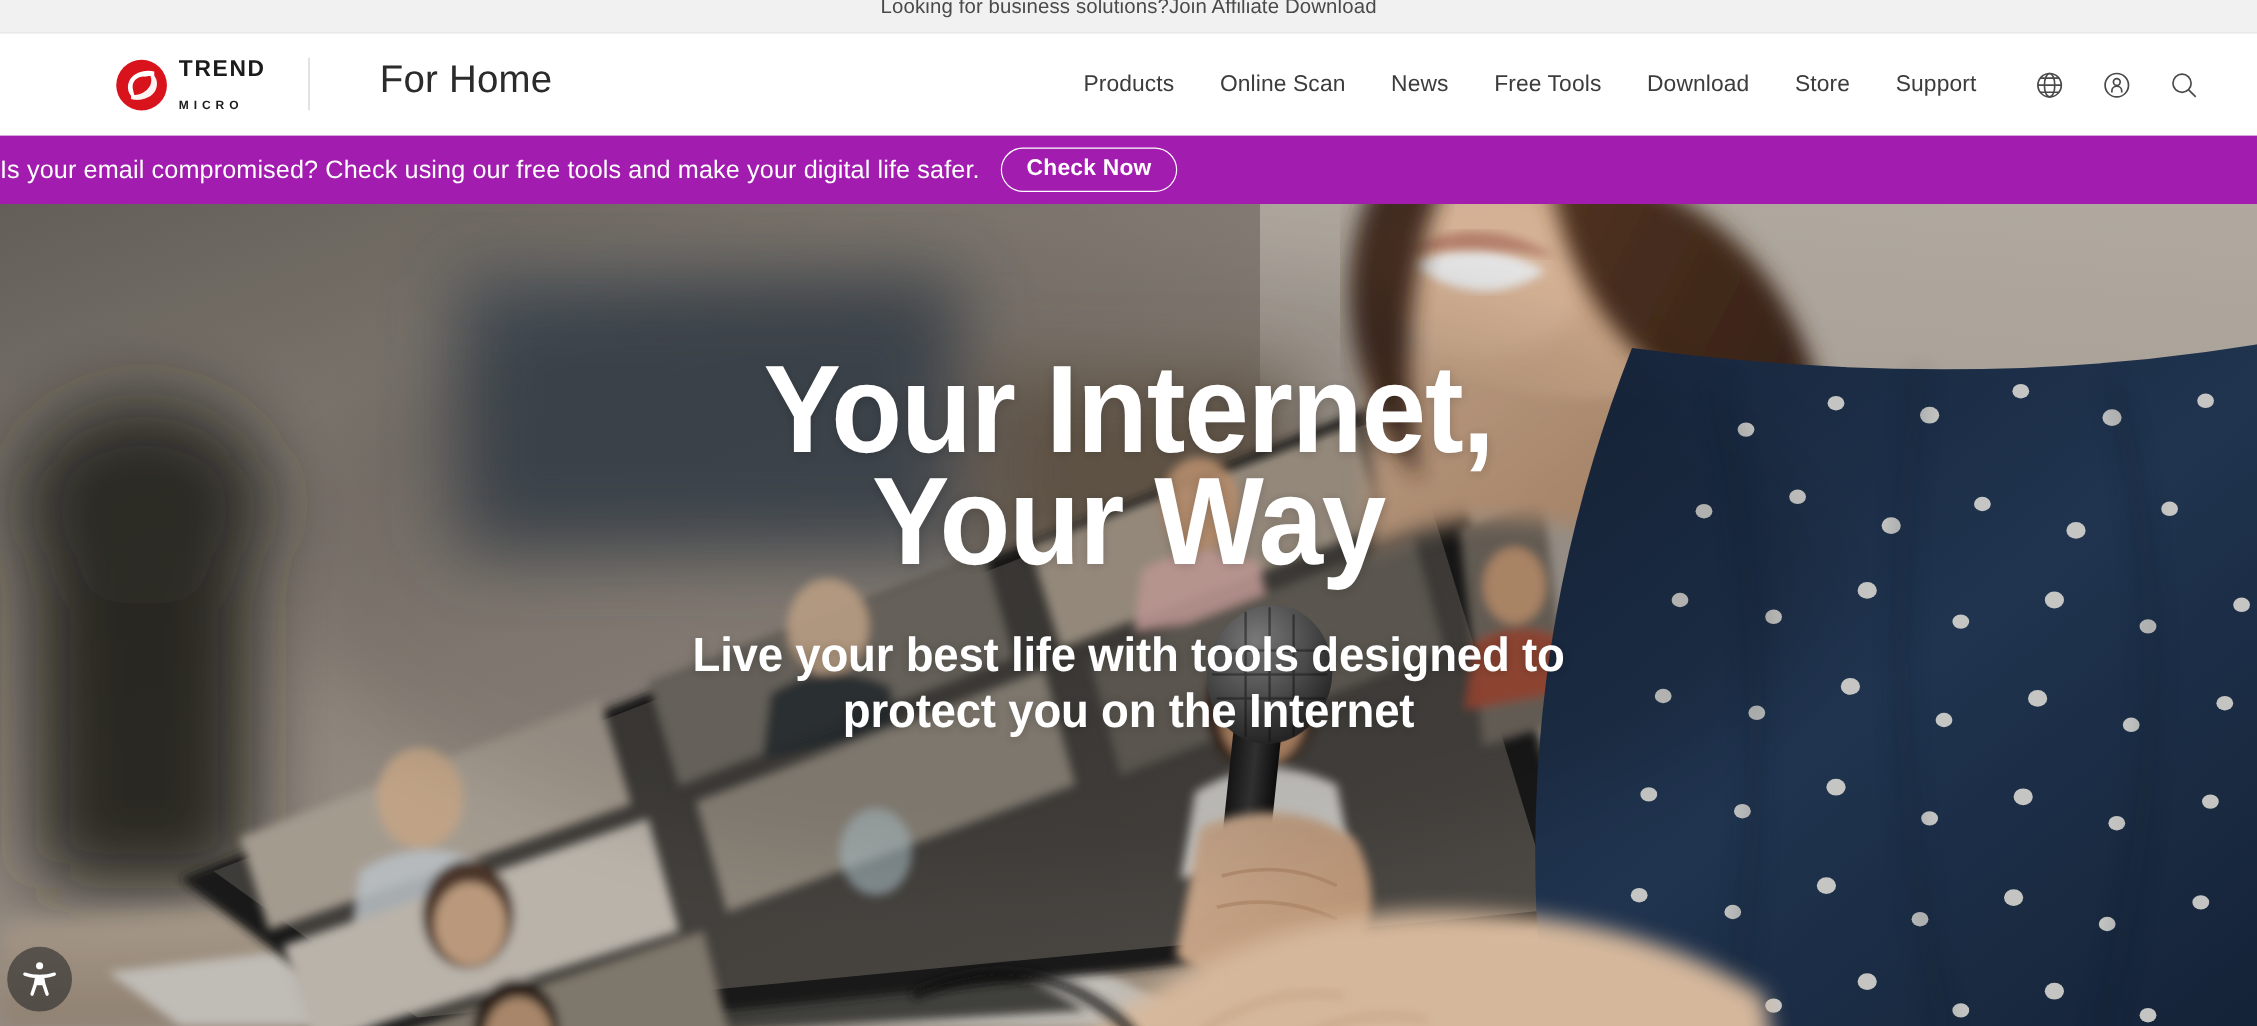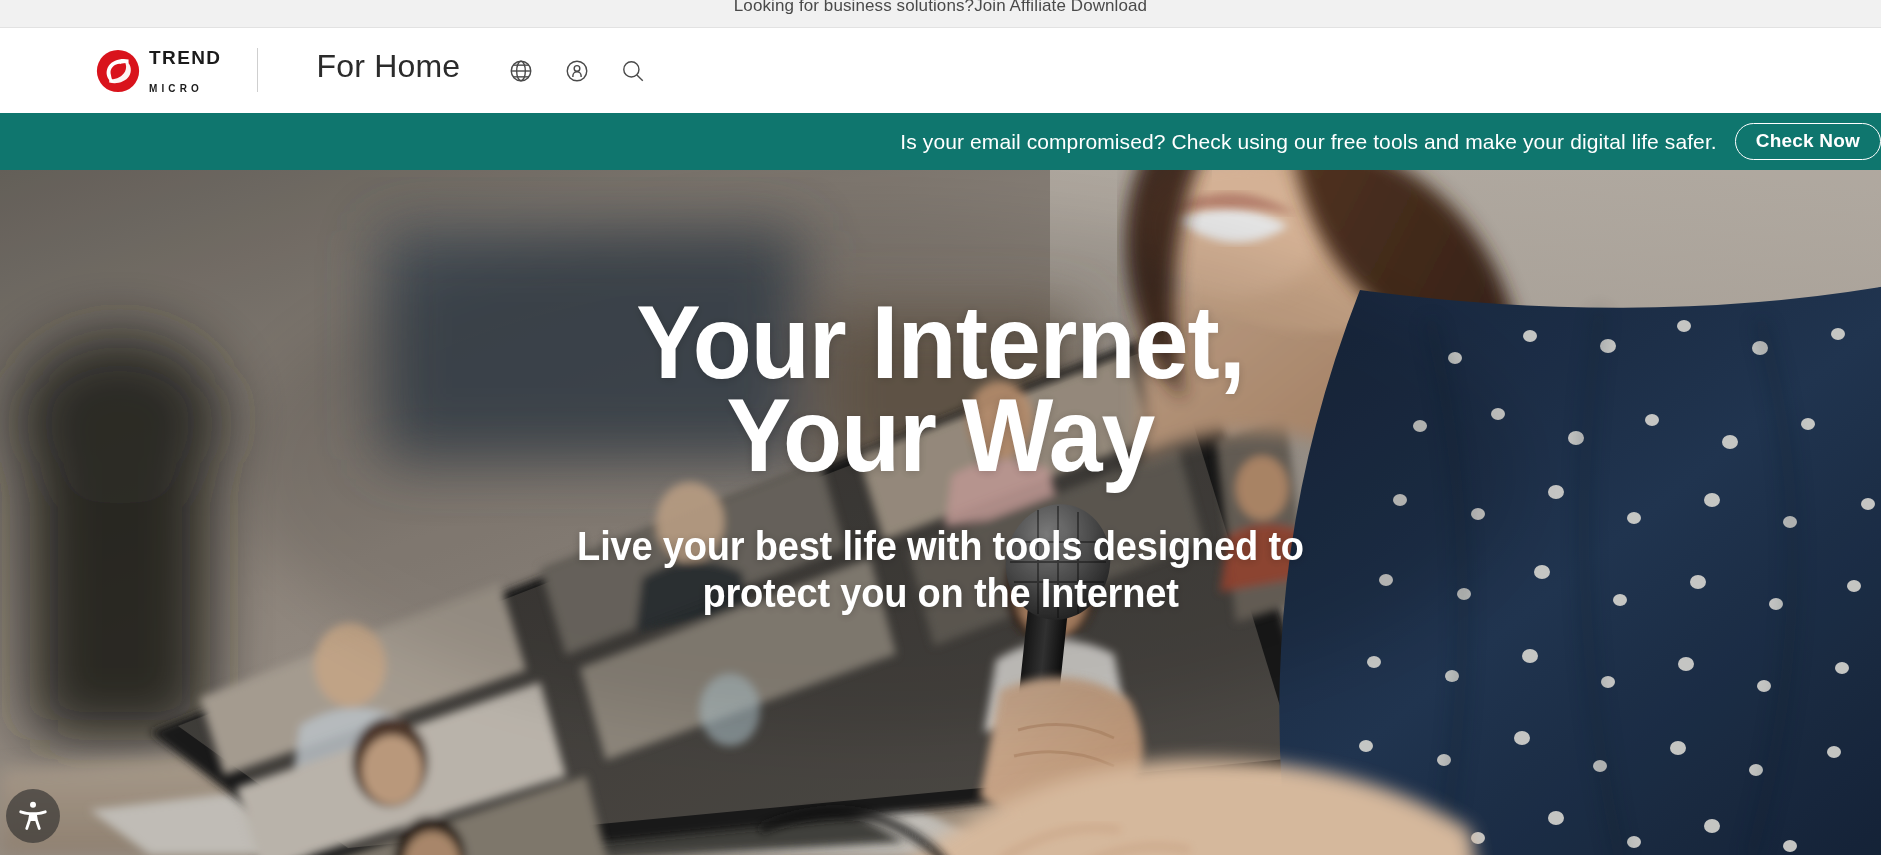--- a/index.html
+++ b/index.html
@@ -84,24 +84,24 @@
     width:26px; height:26px;
     color:#4a4a4a;
     cursor:pointer;
     display:flex; align-items:center; justify-content:center;
   }
   .nav-icon svg { width:100%; height:100%; display:block; }
 
   
   .promo-banner {
     height:57px;
-    background:#0f766e;
+    background:#a21caf;
     display:flex;
     align-items:center;
-    justify-content:flex-end;
+    justify-content:flex-start;
     gap:18px;
   }
   .promo-text {
     font-size:21px;
     color:#ffffff;
     letter-spacing:.1px;
     white-space:nowrap;
   }
   .promo-btn {
     font-size:19px;
@@ -191,20 +191,29 @@
       </span>
       <span class="tm-wordmark">
         <span class="tm-trend">TREND</span>
         <span class="tm-micro">MICRO</span>
       </span>
     </div>
     <div class="brand-divider"></div>
     <div class="brand-title">For Home</div>
   </div>
 
+  <div class="nav-links">
+    <span class="nav-link">Products</span>
+    <span class="nav-link">Online Scan</span>
+    <span class="nav-link">News</span>
+    <span class="nav-link">Free Tools</span>
+    <span class="nav-link">Download</span>
+    <span class="nav-link">Store</span>
+    <span class="nav-link">Support</span>
+  </div>
 
   <div class="nav-icons">
     <span class="nav-icon">
       <svg viewBox="0 0 24 24" fill="none" stroke="currentColor" stroke-width="1.3">
         <circle cx="12" cy="12" r="9"></circle>
         <ellipse cx="12" cy="12" rx="4" ry="9"></ellipse>
         <line x1="3" y1="12" x2="21" y2="12"></line>
         <line x1="4.6" y1="6.6" x2="19.4" y2="6.6"></line>
         <line x1="4.6" y1="17.4" x2="19.4" y2="17.4"></line>
       </svg>

